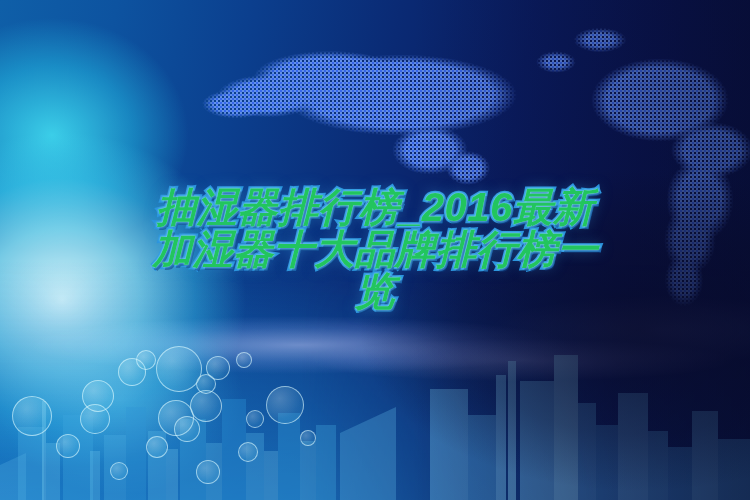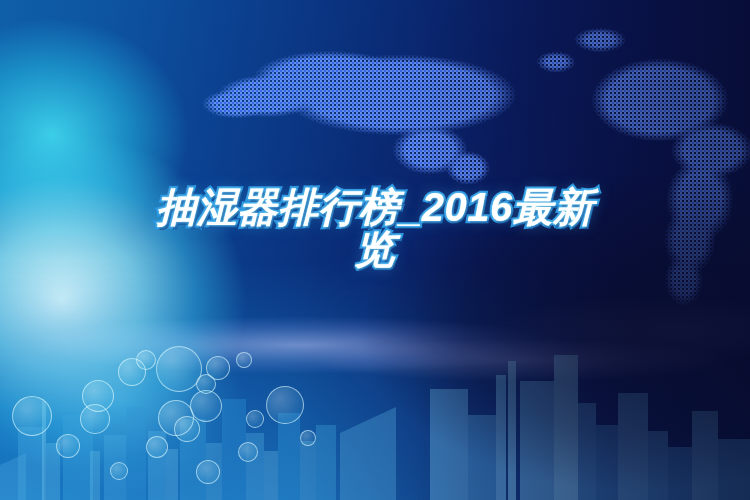--- a/index.html
+++ b/index.html
@@ -127,21 +127,21 @@
     z-index: 6;
     pointer-events: none;
   }
   .title-line {
     display: block;
     font-size: 40px;
     line-height: 42px;
     font-weight: 700;
     font-style: italic;
     letter-spacing: .5px;
-    color: #ffffff;
+    color: #22c55e;
     -webkit-text-stroke: 4.5px #2a93dd;
     paint-order: stroke fill;
     text-shadow:
       0 0 1px #8fe0f7,
       0 0 3px rgba(150,230,255,.85),
       2px 3px 0 rgba(12,60,130,.55),
       0 0 14px rgba(60,170,235,.55);
     white-space: nowrap;
   }
 </style>
@@ -219,16 +219,17 @@
       <div class="bubble" style="left: 246px; top: 410px; width: 16px; height: 16px;"></div>
       <div class="bubble" style="left: 266px; top: 386px; width: 36px; height: 36px;"></div>
       <div class="bubble" style="left: 238px; top: 442px; width: 18px; height: 18px;"></div>
       <div class="bubble" style="left: 196px; top: 460px; width: 22px; height: 22px;"></div>
       <div class="bubble" style="left: 110px; top: 462px; width: 16px; height: 16px;"></div>
       <div class="bubble" style="left: 300px; top: 430px; width: 14px; height: 14px;"></div>
     </div>
 
   <div class="title-block">
     <span class="title-line">抽湿器排行榜_2016最新</span>
+    <span class="title-line">加湿器十大品牌排行榜一</span>
     <span class="title-line">览</span>
   </div>
 
 </div>
 
 </body></html>

